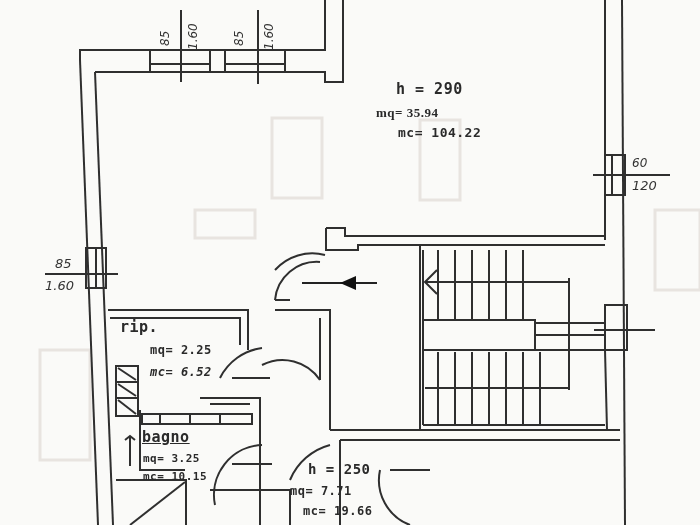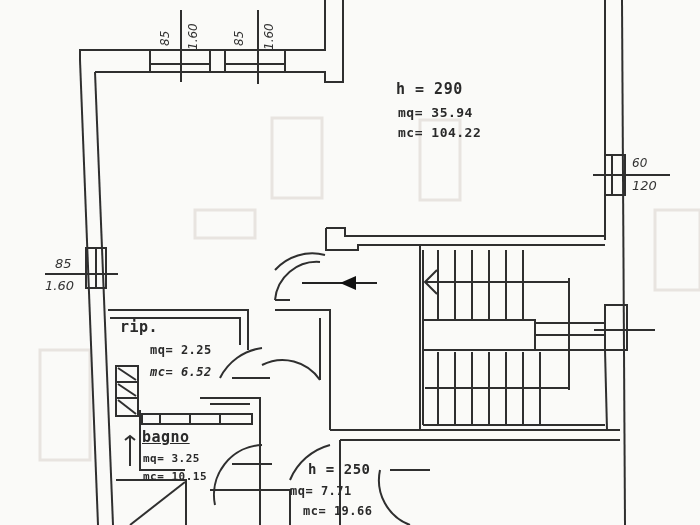--- a/index.html
+++ b/index.html
@@ -127,21 +127,21 @@
       <line x1="594" y1="330" x2="655" y2="330"></line>
     </g>
 
     <g>
       <line x1="302" y1="283" x2="377" y2="283" stroke="#222" stroke-width="2"></line>
       <polygon points="340,283 356,276 356,290" fill="#111"></polygon>
     </g>
   </svg>
 
   <div class="lbl val" style="left:396px;top:68px;font-size:15px;margin-top:12px;">h = 290</div>
-  <div class="lbl val" style="left:398px;top:105px;">mq= 35.94</div>
+  <div class="lbl val" style="left:376px;top:105px;font-family:Liberation Serif, serif;">mq= 35.94</div>
   <div class="lbl val" style="left:398px;top:125px;">mc= 104.22</div>
 
   <div class="lbl room" style="left:120px;top:318px;font-size:15px;">rip.</div>
   <div class="lbl val" style="left:150px;top:343px;font-size:12px;">mq= 2.25</div>
   <div class="lbl val" style="left:150px;top:365px;font-size:12px;font-style:italic;">mc= 6.52</div>
 
   <div class="lbl room" style="left:142px;top:428px;font-size:15px;text-decoration:underline;">bagno</div>
   <div class="lbl val" style="left:143px;top:452px;font-size:11px;text-align:center;">mq= 3.25</div>
   <div class="lbl val" style="left:143px;top:470px;font-size:11px;">mc= 10.15</div>
 

